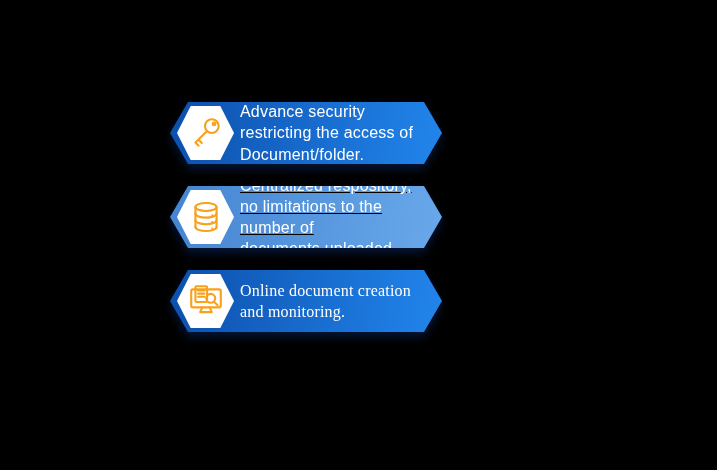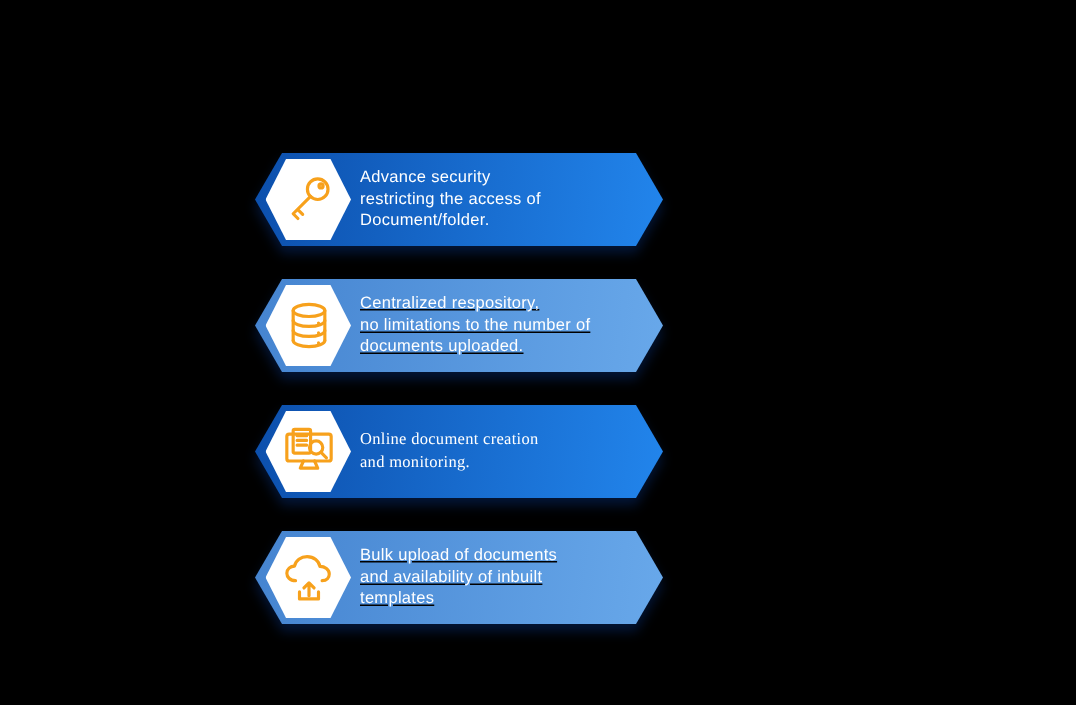--- a/index.html
+++ b/index.html
@@ -26,21 +26,21 @@
     display:flex; align-items:center; justify-content:center;
   }
   .cl .badge { left:7px; }
   svg.icon {
     width:38px; height:38px;
     stroke: var(--icon-color,#F7A11C); fill:none;
     stroke-width:2; stroke-linecap:round; stroke-linejoin:round;
   }
   .txt {
     white-space:pre-line; color:var(--text-color,#fff);
-    font-size:11px; line-height:1.32; letter-spacing:0.2px;
+    font-size:16px; line-height:1.32; letter-spacing:0.2px;
   }
   .cl .txt { margin-left:70px; text-align:left; }
 </style>
 </head>
 <body>
 
 <div class="stage">
 
   <div class="slot r0 cl">
     <div class="banner dark cl">
@@ -97,32 +97,18 @@
       </div>
       <div class="txt">Online document creation
 and monitoring.</div>
     </div>
   </div>
 
   <div class="slot r2 cr">
     
   </div>
 
-  <div class="slot r3 cl">
-    <div class="banner light cl">
-      <div class="badge">
-        <svg class="icon" viewBox="0 0 36 36">
-          <path d="M9.5 20 C5.8 20 4 17.5 4 15.3 C4 12.7 6.2 10.8 8.9 10.8 C9.5 7.1 12.9 4.8 16.8 4.8 C21.1 4.8 24.3 7.7 24.9 11 C28 11 30.8 13 30.8 15.8 C30.8 18 29.4 20 26.3 20"></path>
-          <path d="M18 29.5 V21.5 M14.8 24.6 L18 21.4 L21.2 24.6"></path>
-          <path d="M12 27 V31.5 H24 V27"></path>
-        </svg>
-      </div>
-      <div class="txt">Bulk upload of documents
-and availability of inbuilt
-templates</div>
-    </div>
-  </div>
 
   <div class="slot r3 cr">
     
   </div>
 
 </div>
 
 </body></html>

